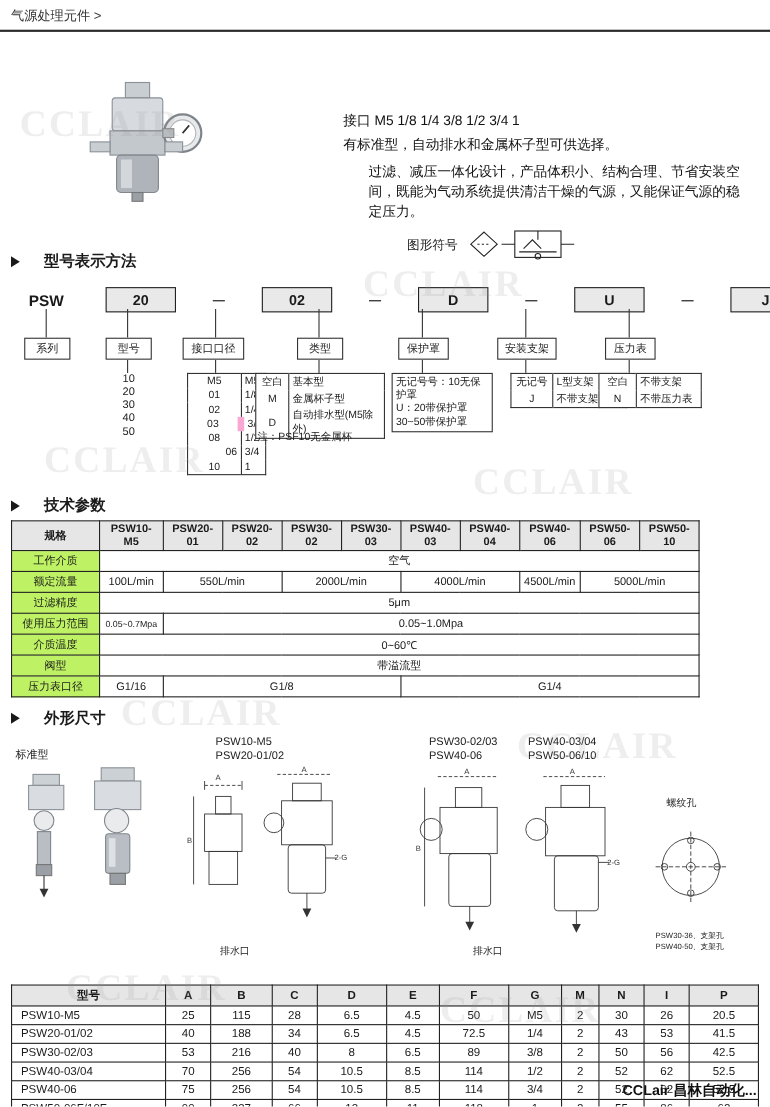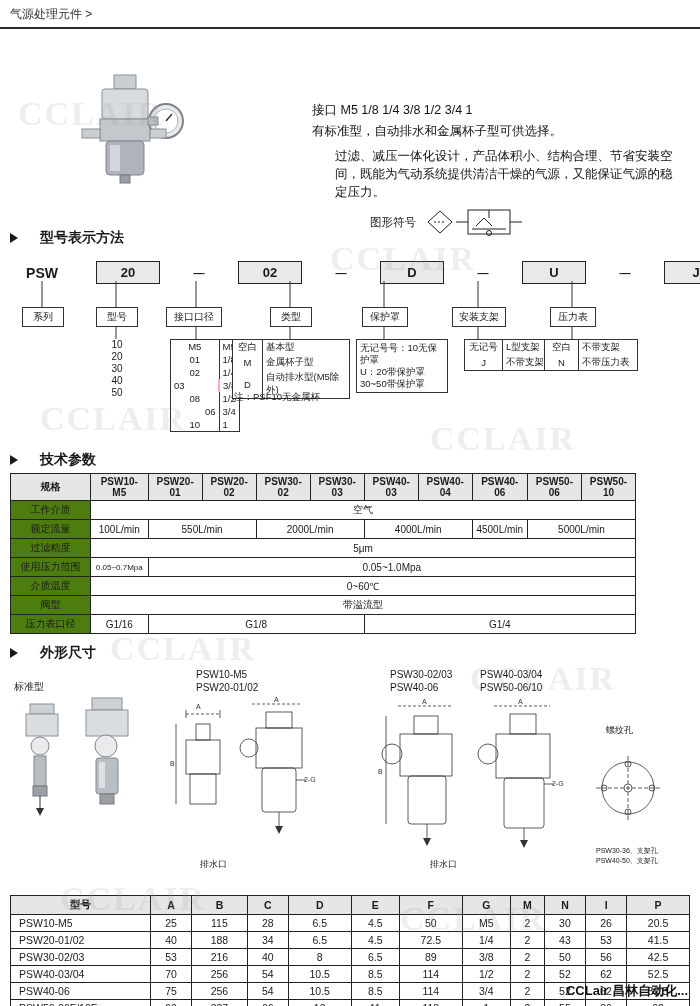--- a/index.html
+++ b/index.html
@@ -49,21 +49,21 @@
   .dash { width:14px; text-align:center; font-weight:bold; }
   .hint-box { position:absolute; border:1px solid #333; background:#fff; font-size:9.5px; }
   .hint-box td { padding:1px 3px; border:none; }
   .lbl-box { position:absolute; border:1px solid #333; background:#fff; font-size:10px; text-align:center; padding:2px 4px; }
   
   table.grid { border-collapse:collapse; width:626px; margin:0 10px; }
   table.grid th, table.grid td {
     border:1px solid #222; padding:2px 3px; font-size:10px; text-align:center;
   }
   table.grid th { background:#e6e6e6; font-weight:bold; }
-  table.grid td.rowhead { background:#4d7c0f; font-weight:normal; width:80px;}
+  table.grid td.rowhead { background:#bef264; font-weight:normal; width:80px;}
   
   .dim-area { position:relative; height:225px; }
   .dim-cap { position:absolute; font-size:10px; line-height:13px; }
   .dim-note { position:absolute; font-size:9px; }
   
   table.dimtab { border-collapse:collapse; width:680px; margin:4px 10px 0 10px;}
   table.dimtab th, table.dimtab td {
     border:1px solid #222; font-size:10.5px; padding:2px 2px; text-align:center;
   }
   table.dimtab th { background:#e6e6e6; font-weight:bold;}
@@ -186,21 +186,21 @@
         </tr>
     <tr>
           <td style="border-right:1px solid #333;text-align:center;">01</td>
           <td>1/8</td>
         </tr>
     <tr>
           <td style="border-right:1px solid #333;text-align:center;">02</td>
           <td>1/4</td>
         </tr>
     <tr>
-          <td style="border-right:2px solid #f9a8d4;">03</td>
+          <td style="border-right:6px solid #f9a8d4;text-align:center;">03</td>
           <td>3/8</td>
         </tr>
     <tr>
           <td style="border-right:1px solid #333;text-align:center;">08</td>
           <td>1/2</td>
         </tr>
     <tr>
           <td style="border-right:1px solid #333;text-align:center;padding-left:34px;">06</td>
           <td>3/4</td>
         </tr>

